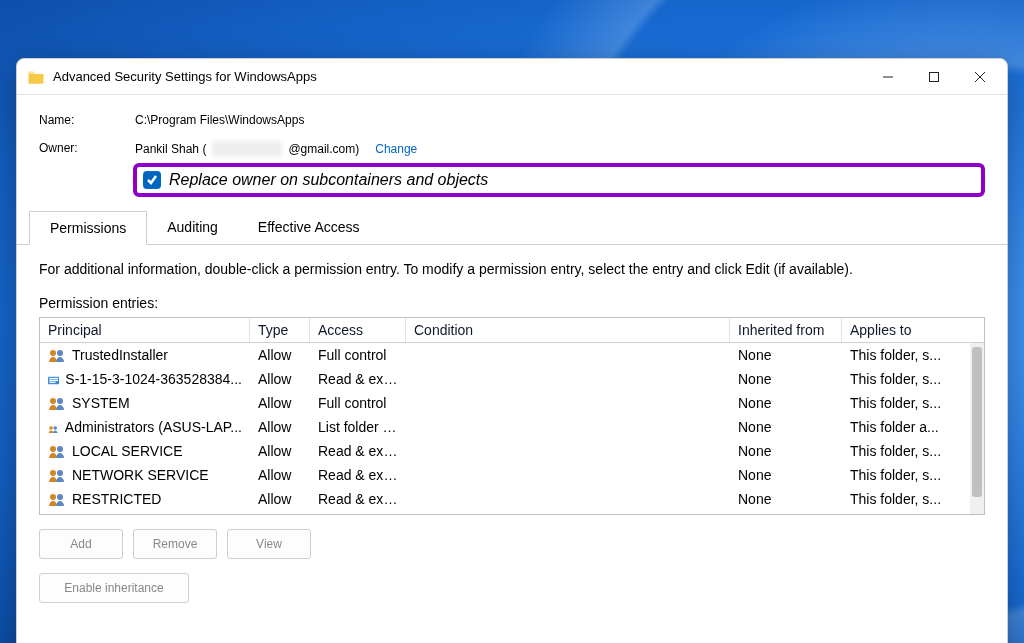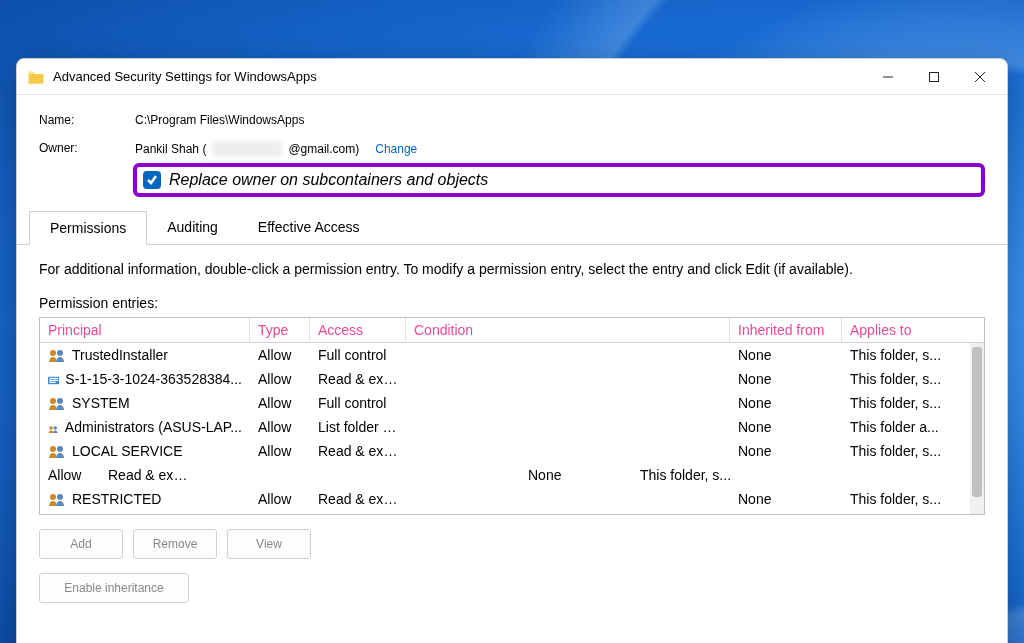--- a/index.html
+++ b/index.html
@@ -58,21 +58,21 @@
 
   .info { font-size: 14px; margin: 16px 0 18px 0; }
   .entries-lbl { font-size: 14px; margin-bottom: 6px; }
 
   .table {
     border: 1px solid #bfbfbf; font-size: 14px;
     display: flex; flex-direction: column; height: 198px;
   }
   .thead, .trow { display: flex; align-items: center; }
   .thead { border-bottom: 1px solid #d0d0d0; background: #fff; }
-  .thead .cell { padding: 4px 8px; border-right: 1px solid #e0e0e0; color: #ec4899; font-weight: 400; }
+  .thead .cell { padding: 4px 8px; border-right: 1px solid #e0e0e0; color: #0f172a; font-weight: 400; }
   .tbody { flex: 1; overflow: hidden; position: relative; }
   .tbody-inner { display: flex; flex-direction: column; }
   .trow { height: 24px; }
   .trow .cell { padding: 2px 8px; white-space: nowrap; overflow: hidden; text-overflow: ellipsis; }
   .scrollbar { position: absolute; right: 0; top: 0; width: 14px; height: 100%; background: #f0f0f0; }
   .scrollthumb { position: absolute; right: 2px; top: 4px; width: 10px; height: 150px; background: #c0c0c0; border-radius: 3px; }
 
   .cell.c-principal { width: 210px; }
   .thead .cell.c-principal { width: 210px; }
   .cell.c-type     { width: 60px; }
@@ -268,20 +268,31 @@
                   <span>LOCAL SERVICE</span>
                 </span>
               </div>
               <div class="cell c-type">Allow</div>
               <div class="cell c-access">Read &amp; exe...</div>
               <div class="cell c-cond"></div>
               <div class="cell c-inh">None</div>
               <div class="cell c-apply">This folder, s...</div>
             </div>
             <div class="trow">
+              <div class="cell c-principal">
+                <span class="principal">
+                  <span class="pi"><svg viewBox="0 0 18 14">
+                      <circle cx="5" cy="5" r="3" fill="#d08820"></circle>
+                      <path d="M1 14c0-3 2-5 4-5s4 2 4 5z" fill="#d08820"></path>
+                      <circle cx="12" cy="5" r="3" fill="#5b88c0"></circle>
+                      <path d="M8 14c0-3 2-5 4-5s4 2 4 5z" fill="#5b88c0"></path>
+                    </svg></span>
+                  <span>NETWORK SERVICE</span>
+                </span>
+              </div>
               <div class="cell c-type">Allow</div>
               <div class="cell c-access">Read &amp; exe...</div>
               <div class="cell c-cond"></div>
               <div class="cell c-inh">None</div>
               <div class="cell c-apply">This folder, s...</div>
             </div>
             <div class="trow">
               <div class="cell c-principal">
                 <span class="principal">
                   <span class="pi"><svg viewBox="0 0 18 14">

